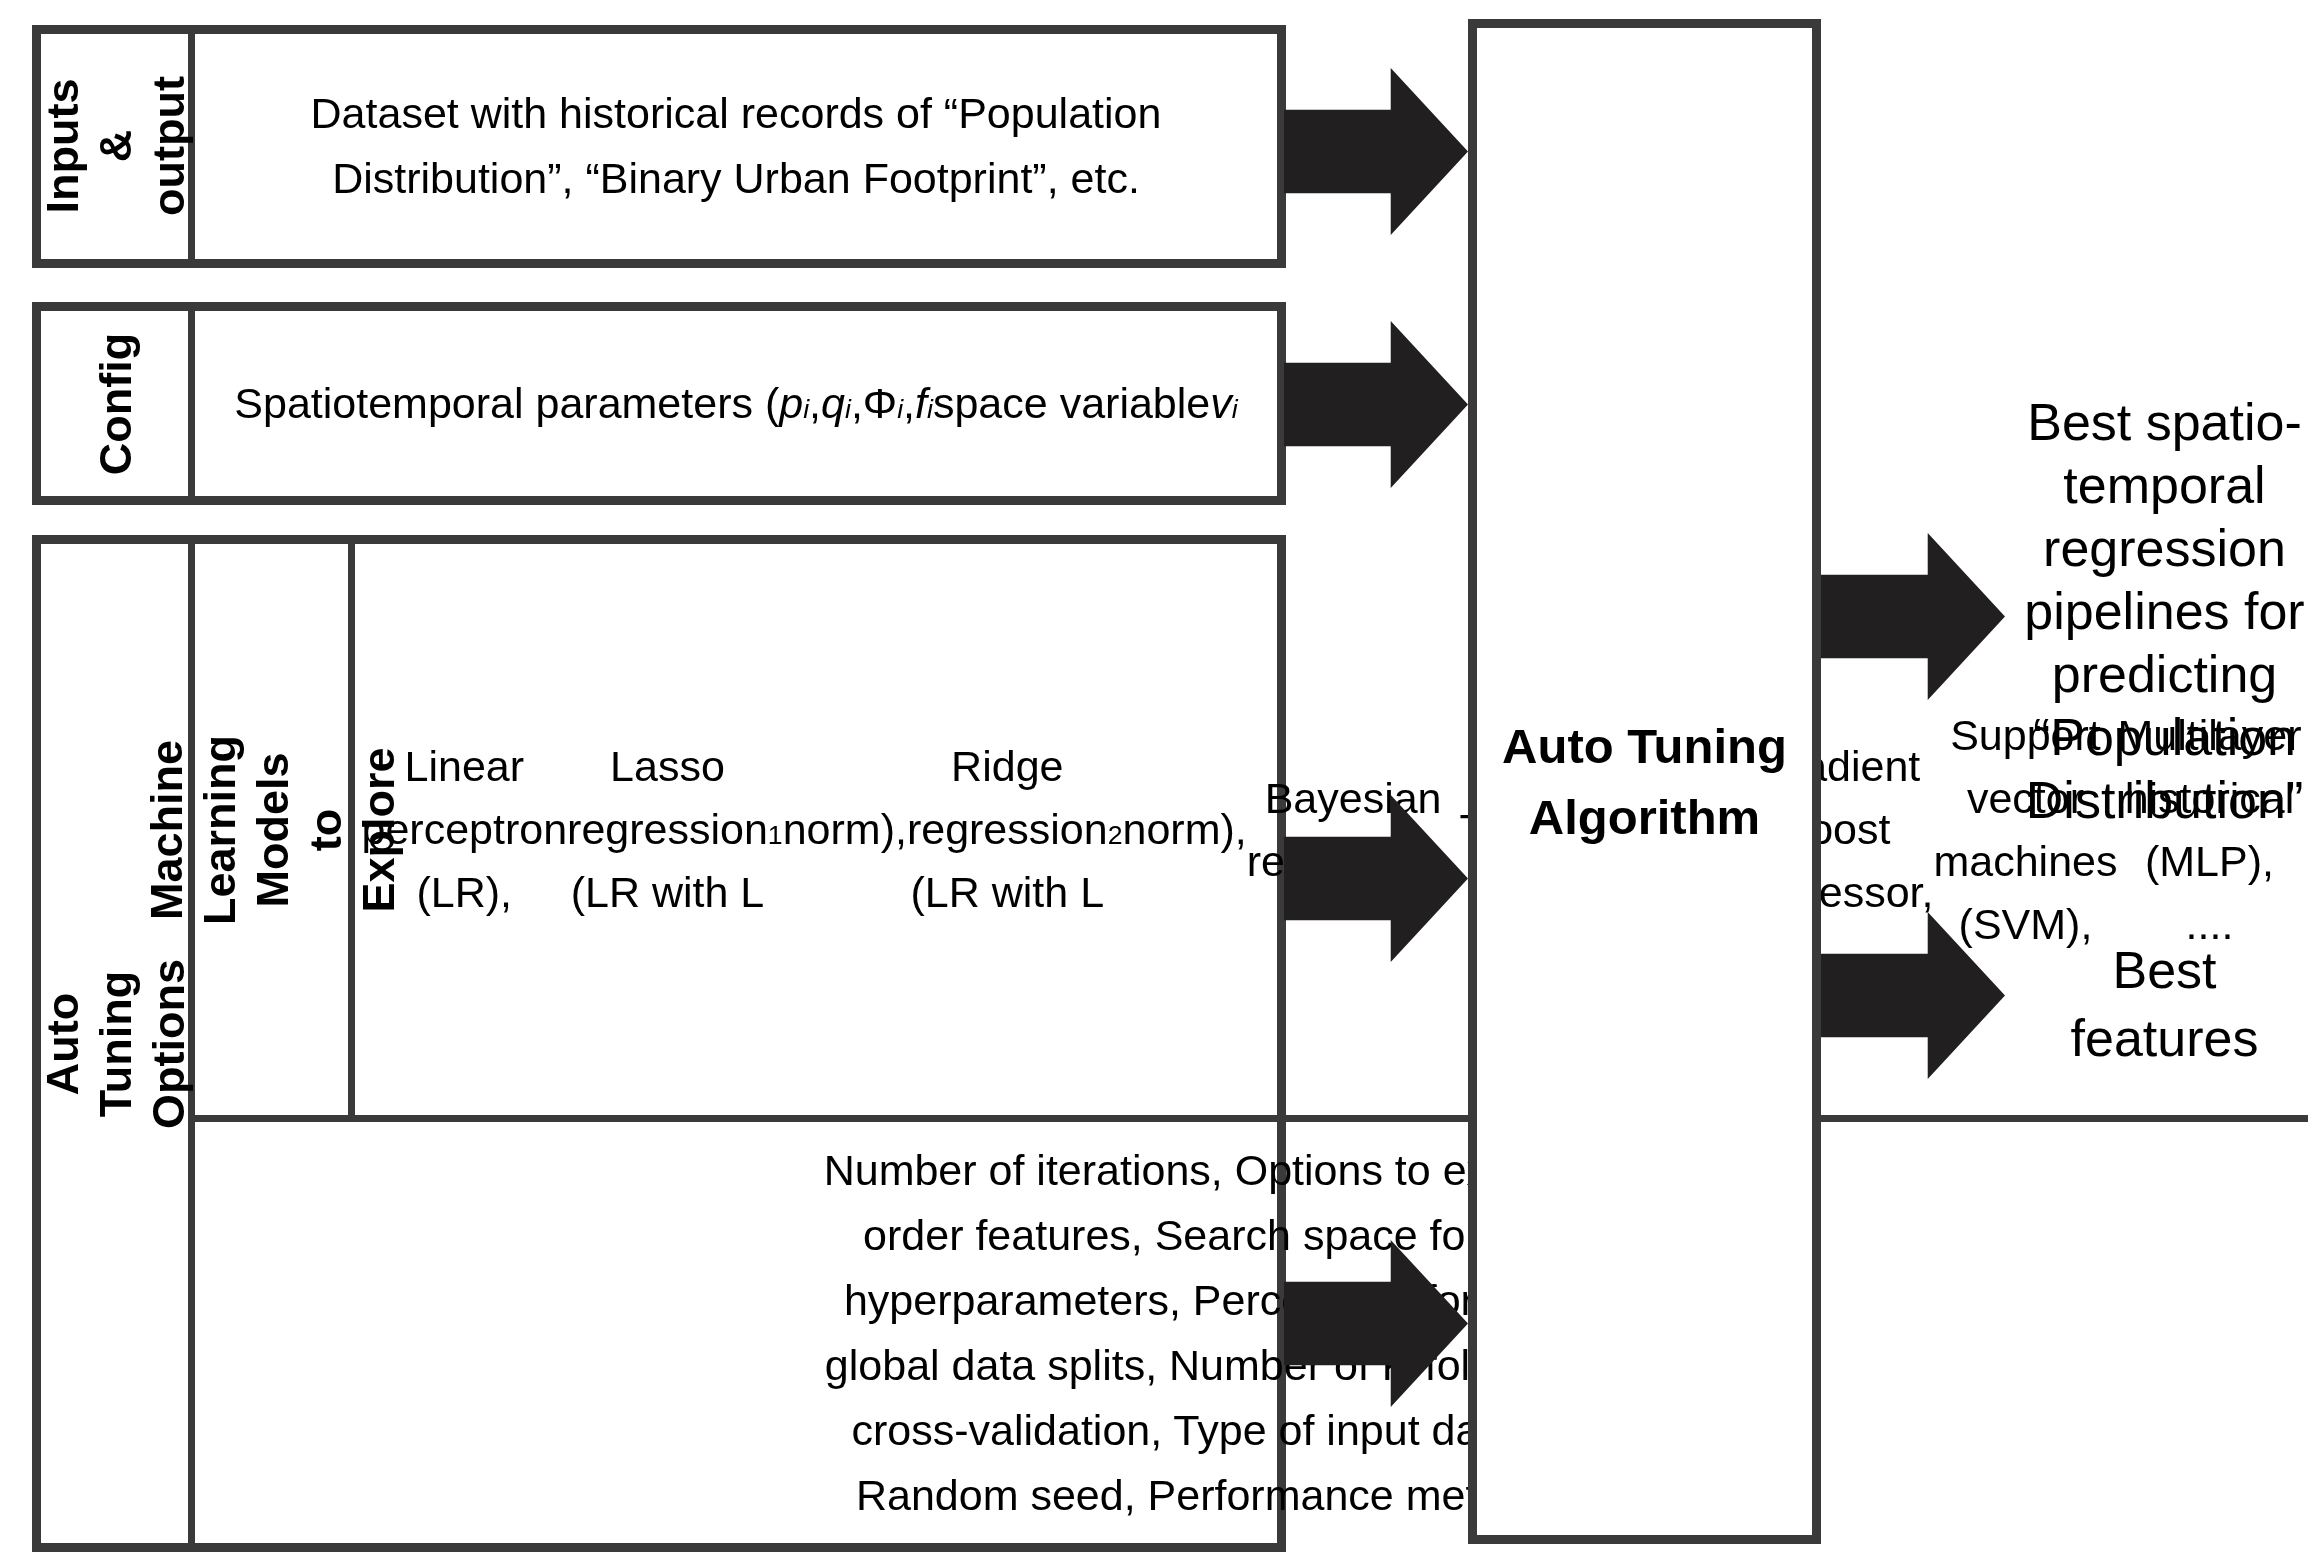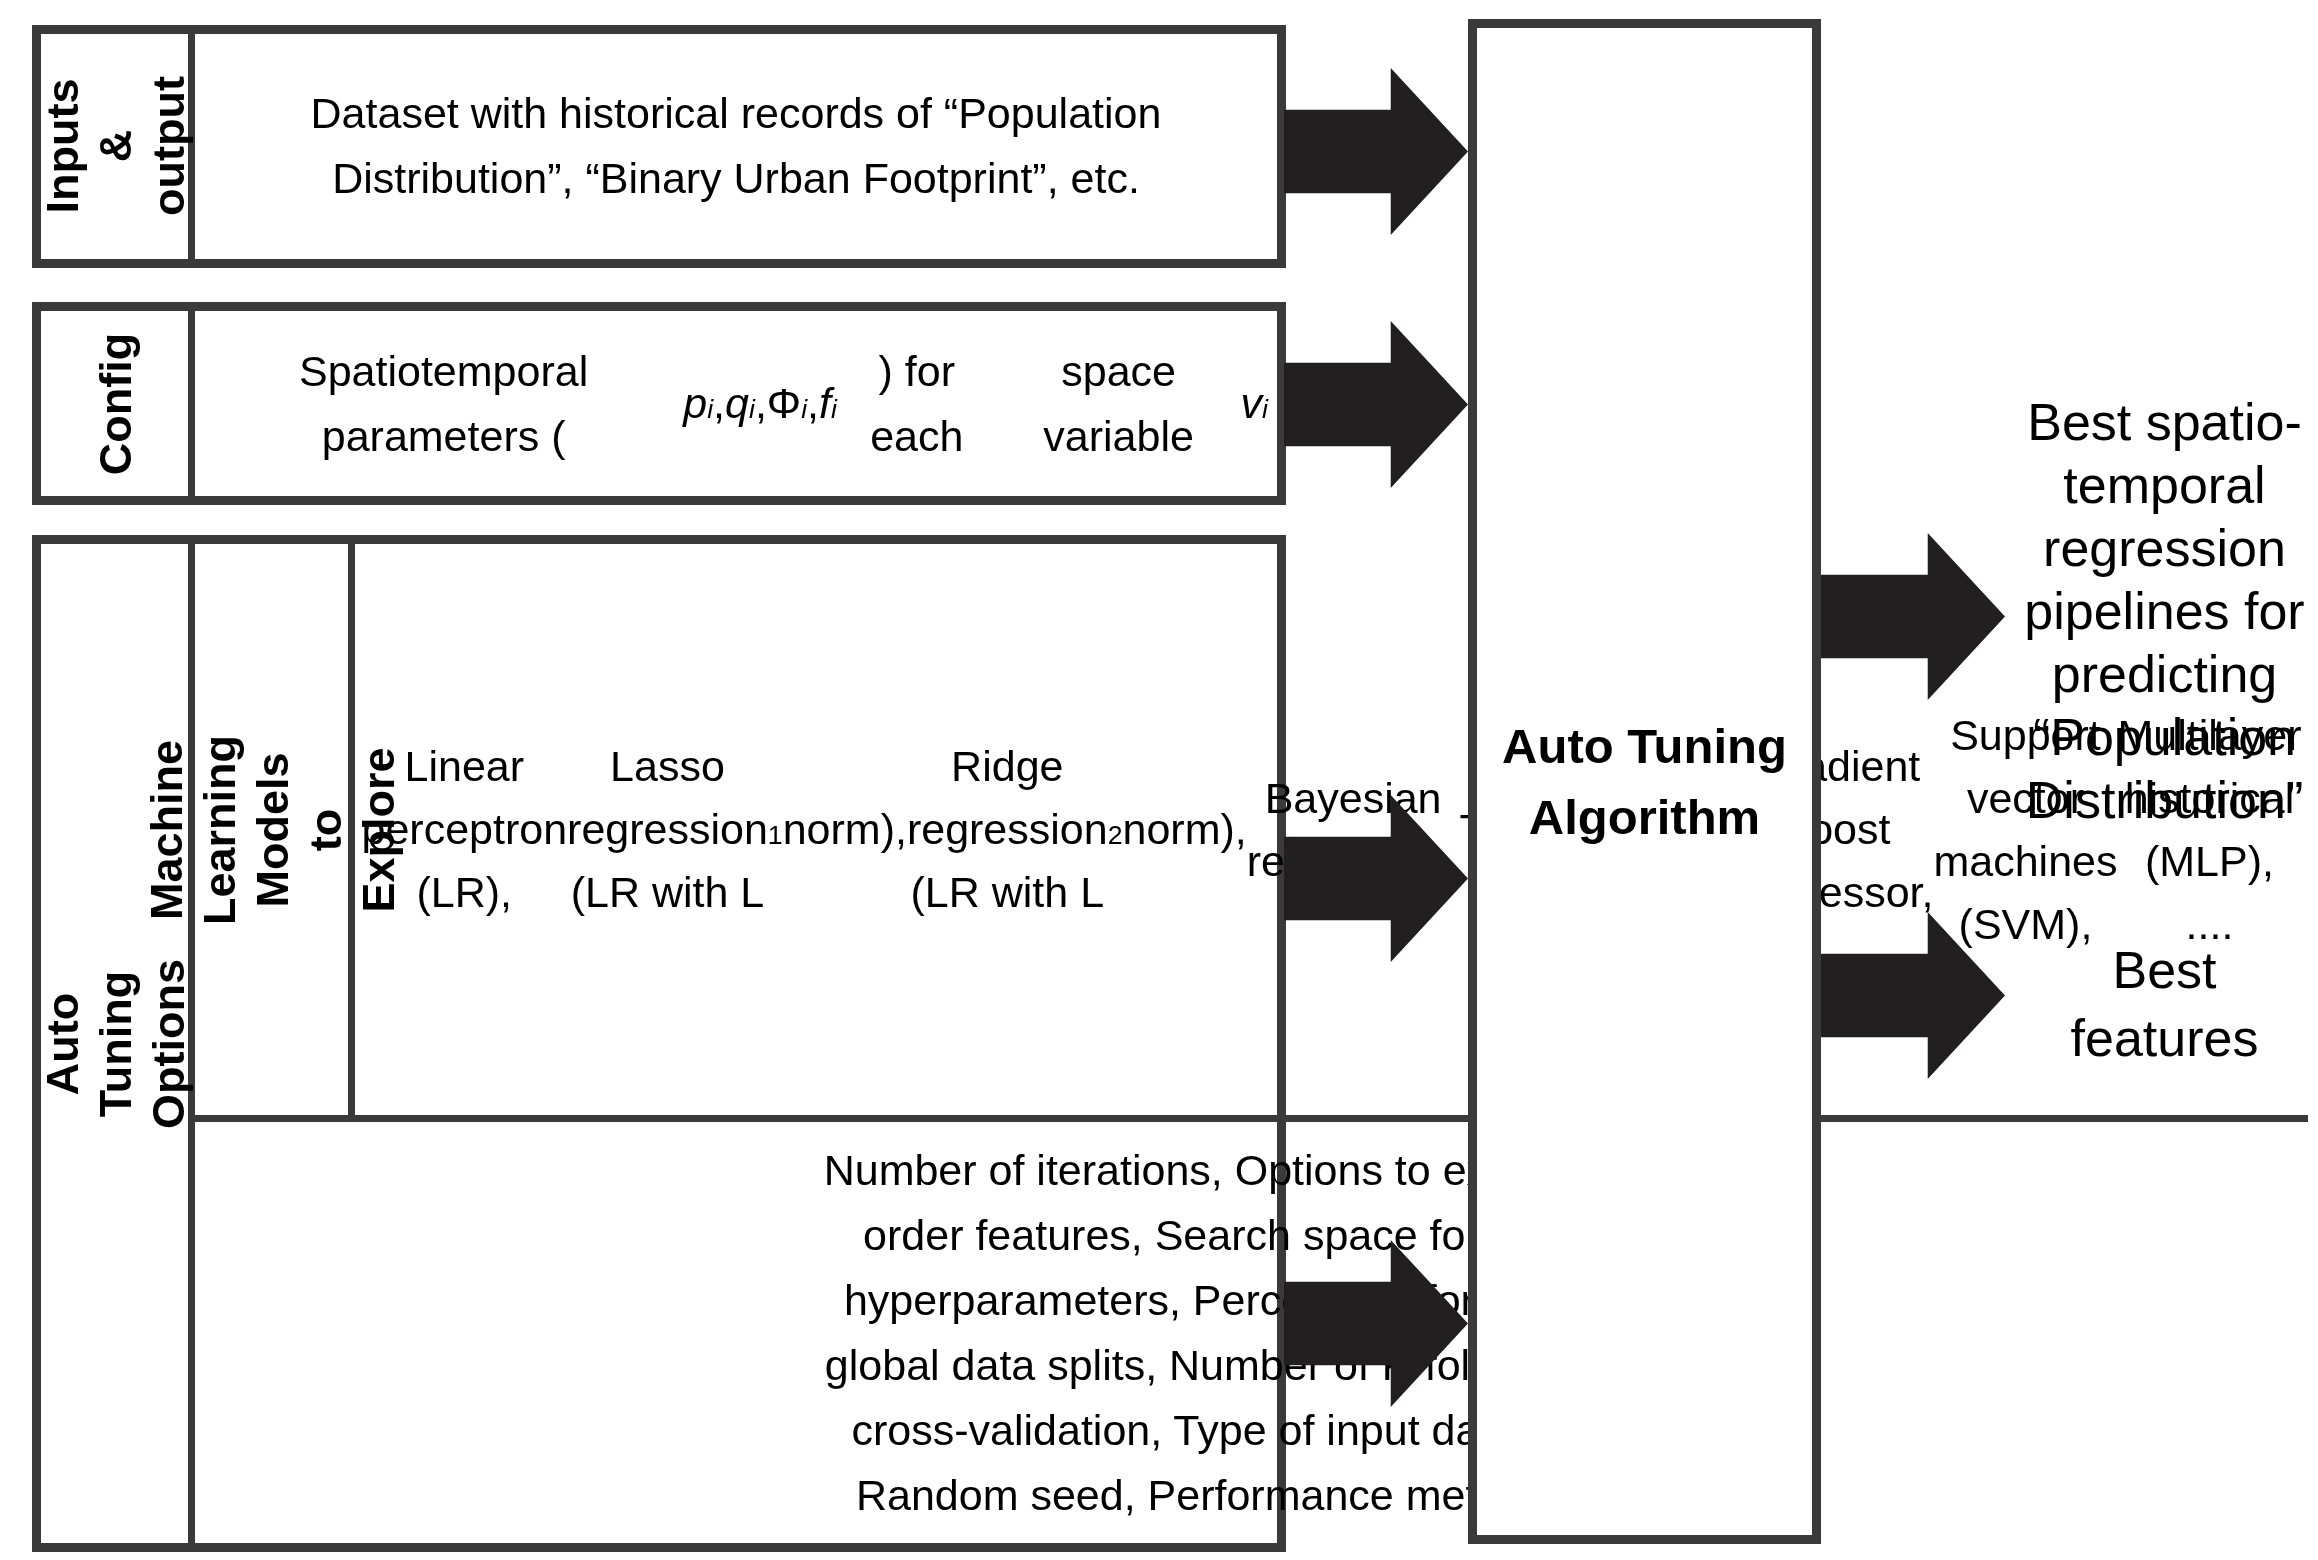--- a/index.html
+++ b/index.html
@@ -162,21 +162,21 @@
 output</div>
     </div>
     <div class="content-cell">Dataset with historical records of “Population
 Distribution”, “Binary Urban Footprint”, etc.</div>
   </div>
 
   <div class="frame" style="left:32px;top:302px;width:1254px;height:203px;">
     <div class="label-cell">
       <div class="vlabel">Config</div>
     </div>
-    <div class="content-cell"><span>Spatiotemporal parameters (</span><span class="seg-i">p</span><span class="seg-isub">i</span><span>,</span><span class="seg-i">q</span><span class="seg-isub">i</span><span>,</span><span>Φ</span><span class="seg-isub">i</span><span>,</span><span class="seg-i">f</span><span class="seg-isub">i</span><span>) for each</span>
+    <div class="content-cell"><span>Spatiotemporal parameters (</span><span class="seg-i">p</span><span class="seg-isub">i</span><span>,</span><span class="seg-i">q</span><span class="seg-isub">i</span><span>,</span><span>Φ</span><span class="seg-isub">i</span><span>,</span><span class="seg-i">f</span><span class="seg-isub">i</span>
 <span>space variable </span><span class="seg-i">v</span><span class="seg-isub">i</span></div>
   </div>
 
   <div class="frame" style="left:32px;top:535px;width:1254px;height:1017px;">
     <div class="label-cell">
       <div class="vlabel">Auto Tuning
 Options</div>
     </div>
     <div class="ato-inner">
       <div class="ato-top">

